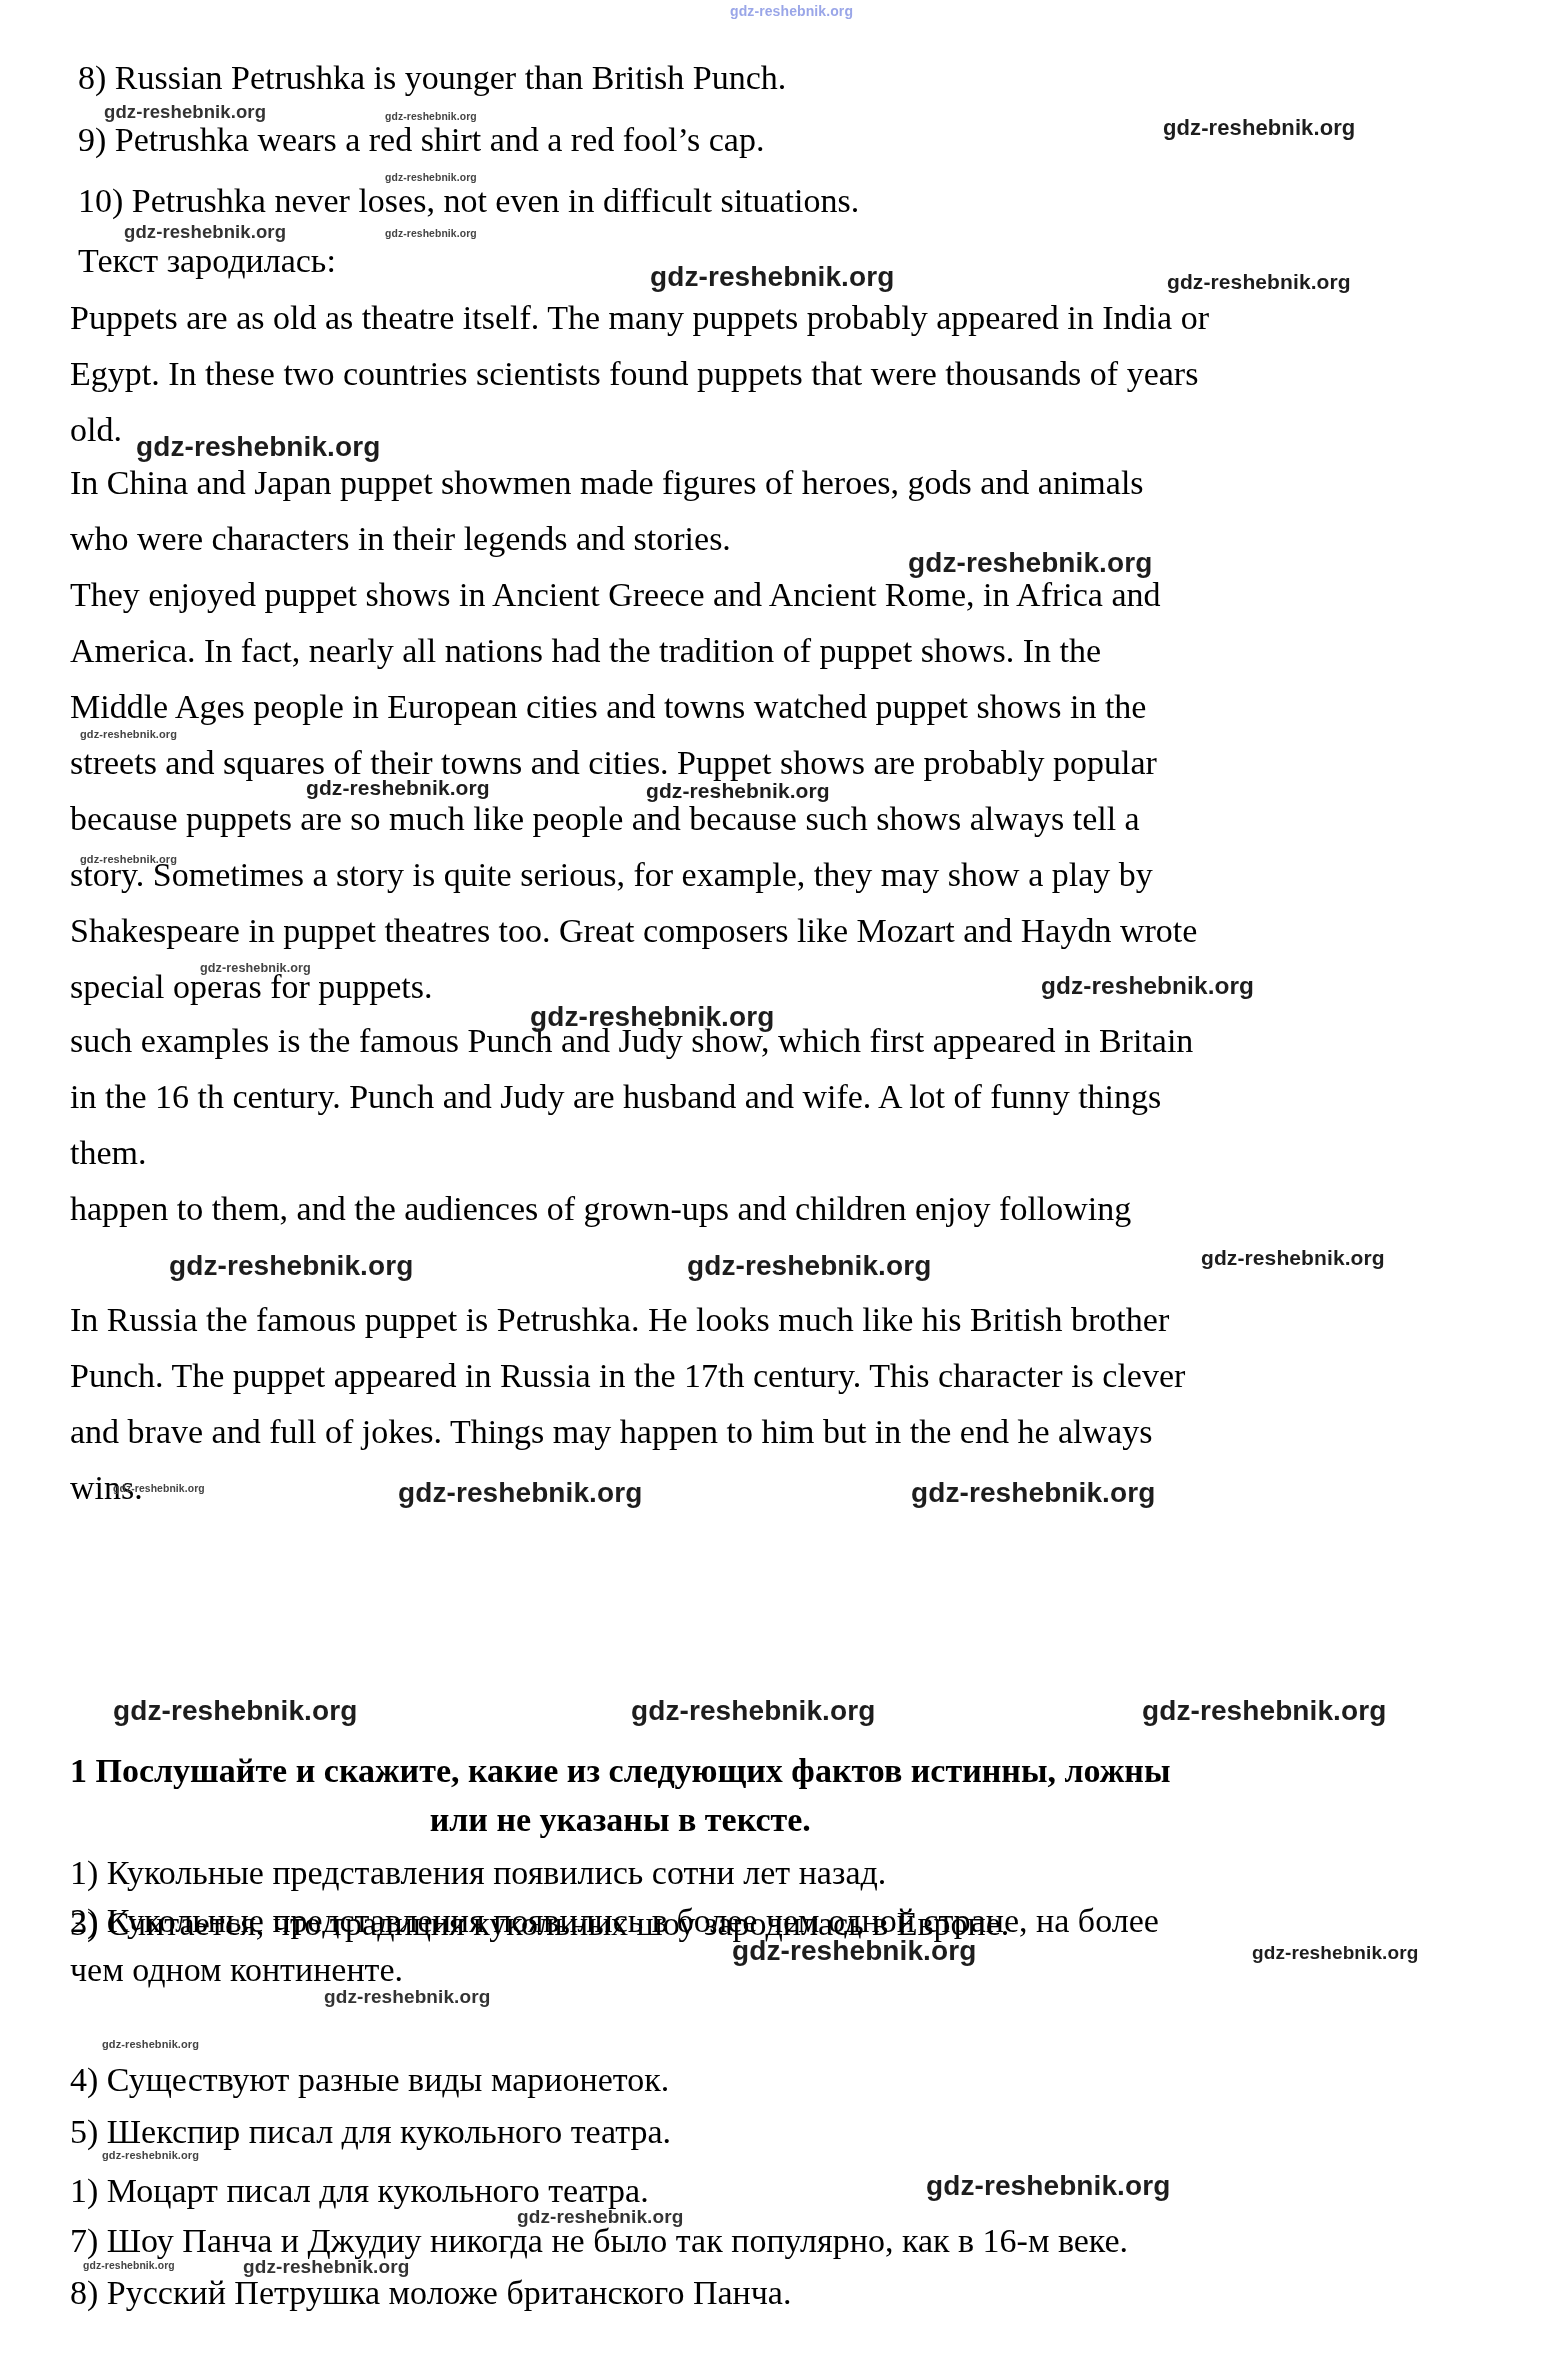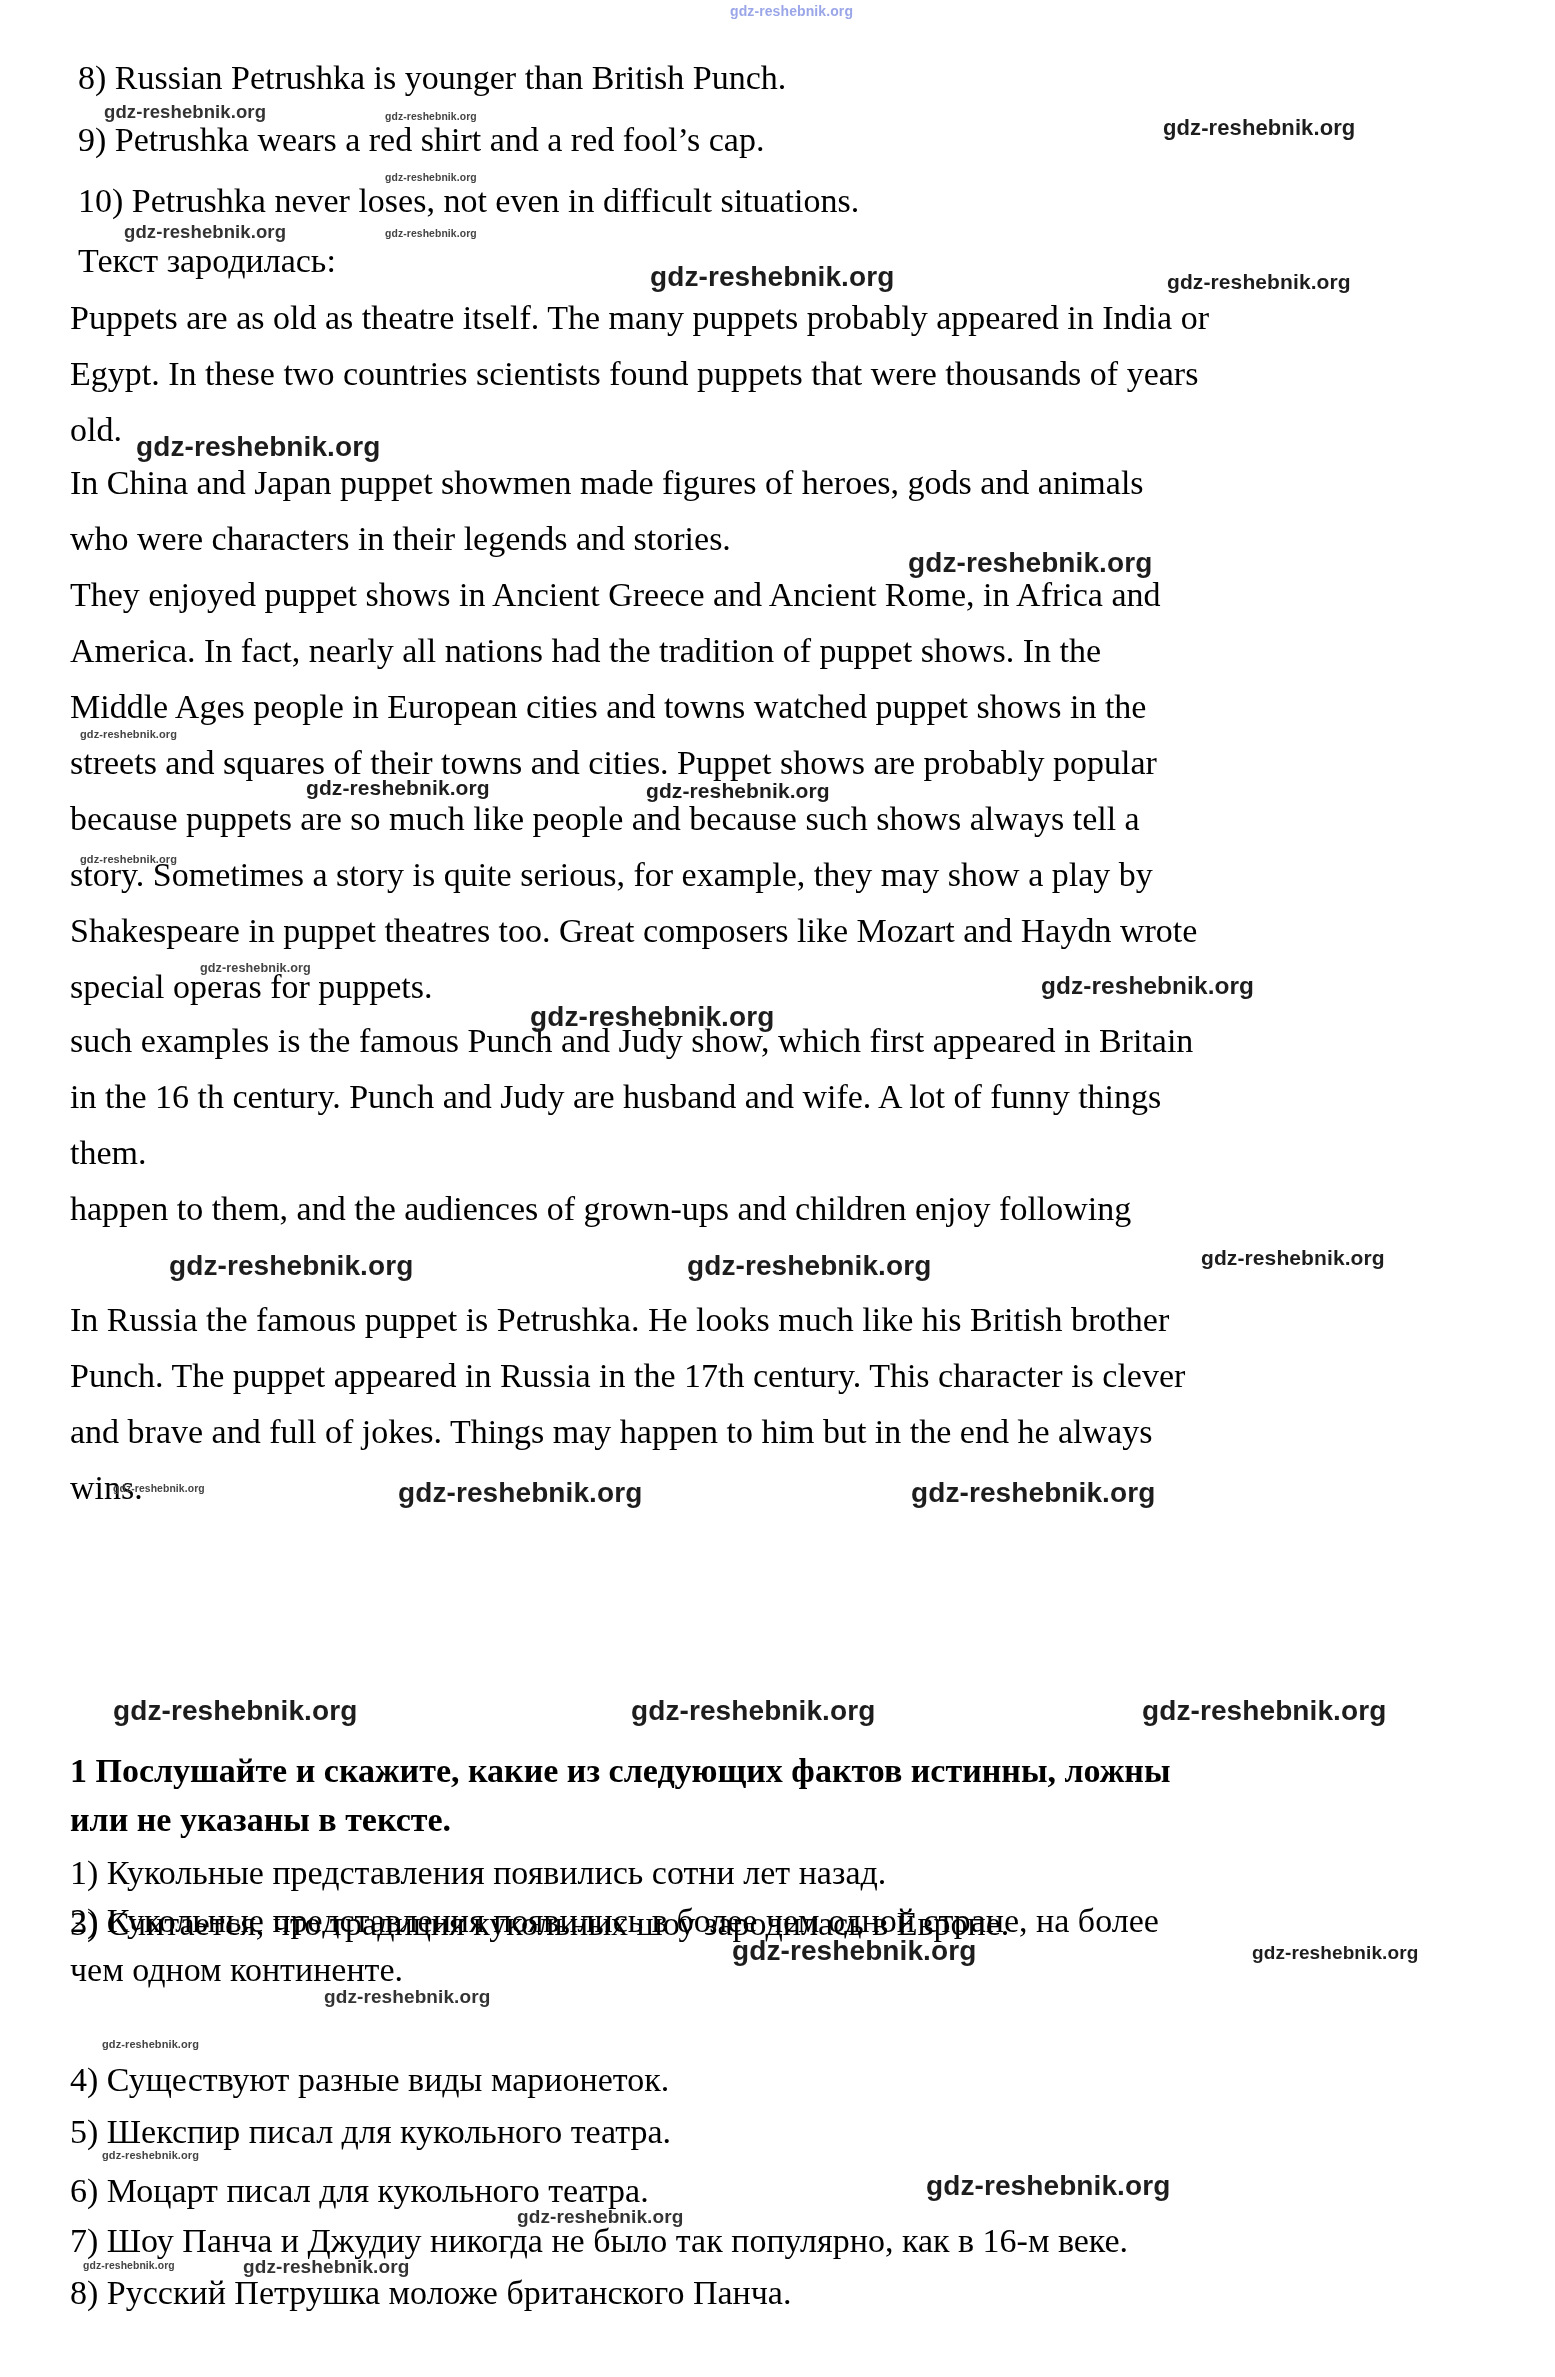--- a/index.html
+++ b/index.html
@@ -14,21 +14,21 @@
   .page { position: absolute; inset: 0; }
   .block {
     position: absolute;
     left: 70px;
     font-size: 34px;
     white-space: nowrap;
   }
   .single { line-height: 1.15; margin-left: 8px; }
   .para .line { line-height: 56px; height: 56px; }
   .task-heading { font-weight: bold; }
-  .task-heading .line { line-height: 49px; height: 49px; }
+  .task-heading .line { line-height: 49px; height: 49px; text-align: center; }
   .item .line { line-height: 49px; height: 49px; }
   .wm {
     position: absolute;
     font-family: "Liberation Sans", sans-serif;
     font-weight: 600;
     letter-spacing: 0.1px;
     white-space: nowrap;
   }
 </style>
 </head>
@@ -89,21 +89,21 @@
   <div class="block item" style="top:1899px">
       <div class="line">3) Считается, что традиция кукольных шоу зародилась в Европе.</div>
     </div>
   <div class="block item" style="top:2055px">
       <div class="line">4) Существуют разные виды марионеток.</div>
     </div>
   <div class="block item" style="top:2107px">
       <div class="line">5) Шекспир писал для кукольного театра.</div>
     </div>
   <div class="block item" style="top:2166px">
-      <div class="line">6) Моцарт писал для кукольного театра.</div>
+      <div class="line">1) Моцарт писал для кукольного театра.</div>
     </div>
   <div class="block item" style="top:2216px">
       <div class="line">7) Шоу Панча и Джудиу никогда не было так популярно, как в 16-м веке.</div>
     </div>
   <div class="block item" style="top:2268px">
       <div class="line">8) Русский Петрушка моложе британского Панча.</div>
     </div>
 
 <span class="wm" style="left: 730px; top: 3px; font-size: 14px; color: rgb(154, 166, 232);">gdz-reshebnik.org</span>
     <span class="wm" style="left: 104px; top: 101px; font-size: 18.5px; color: rgb(51, 51, 51);">gdz-reshebnik.org</span>

